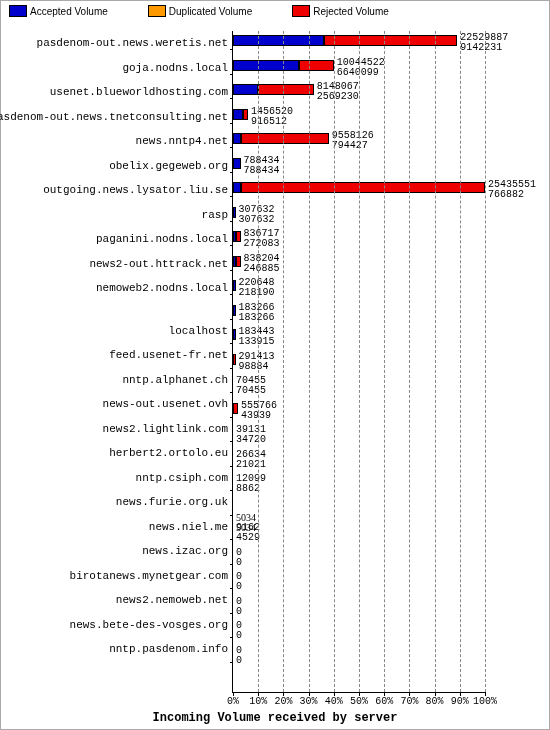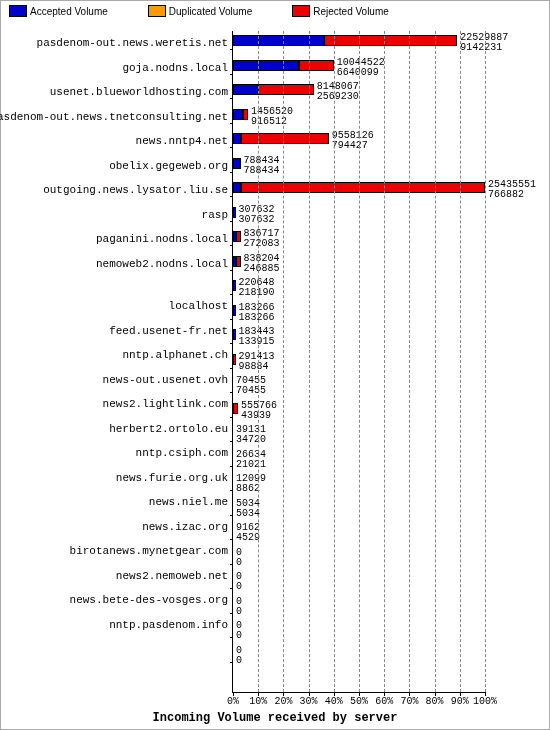--- a/index.html
+++ b/index.html
@@ -187,20 +187,23 @@
         <div class="row" style="height: 24.5px;">
           <span class="y-label">outgoing.news.lysator.liu.se</span>
         </div>
         <div class="row" style="height: 24.5px;">
           <span class="y-label">rasp</span>
         </div>
         <div class="row" style="height: 24.5px;">
           <span class="y-label">paganini.nodns.local</span>
         </div>
         <div class="row" style="height: 24.5px;">
+          <span class="y-label">news2-out.httrack.net</span>
+        </div>
+        <div class="row" style="height: 24.5px;">
           <span class="y-label">nemoweb2.nodns.local</span>
         </div>
         <div class="row" style="height: 24.5px; margin-top: 18px;">
           <span class="y-label">localhost</span>
         </div>
         <div class="row" style="height: 24.5px;">
           <span class="y-label">feed.usenet-fr.net</span>
         </div>
         <div class="row" style="height: 24.5px;">
           <span class="y-label">nntp.alphanet.ch</span>
@@ -426,21 +429,21 @@
           <div class="tick-mark"></div>
           <div class="bar-stack" style="width: 100%;"></div>
           <div class="data-labels" style="left: calc(0% + 3px); top: 2px;">
             <div>12099</div>
             <div>8862</div>
           </div>
         </div>
         <div class="row" style="height: 24.5px;">
           <div class="tick-mark"></div>
           <div class="bar-stack" style="width: 100%;"></div>
-          <div class="data-labels" style="left: calc(0% + 3px); top: 2px;">
+          <div class="data-labels" style="left: calc(0% + 3px); top: 16px; font-family: Liberation Serif, serif;">
             <div>5034</div>
             <div>5034</div>
           </div>
         </div>
         <div class="row" style="height: 24.5px;">
           <div class="tick-mark"></div>
           <div class="bar-stack" style="width: 100%;"></div>
           <div class="data-labels" style="left: calc(0% + 3px); top: 2px;">
             <div>9162</div>
             <div>4529</div>

